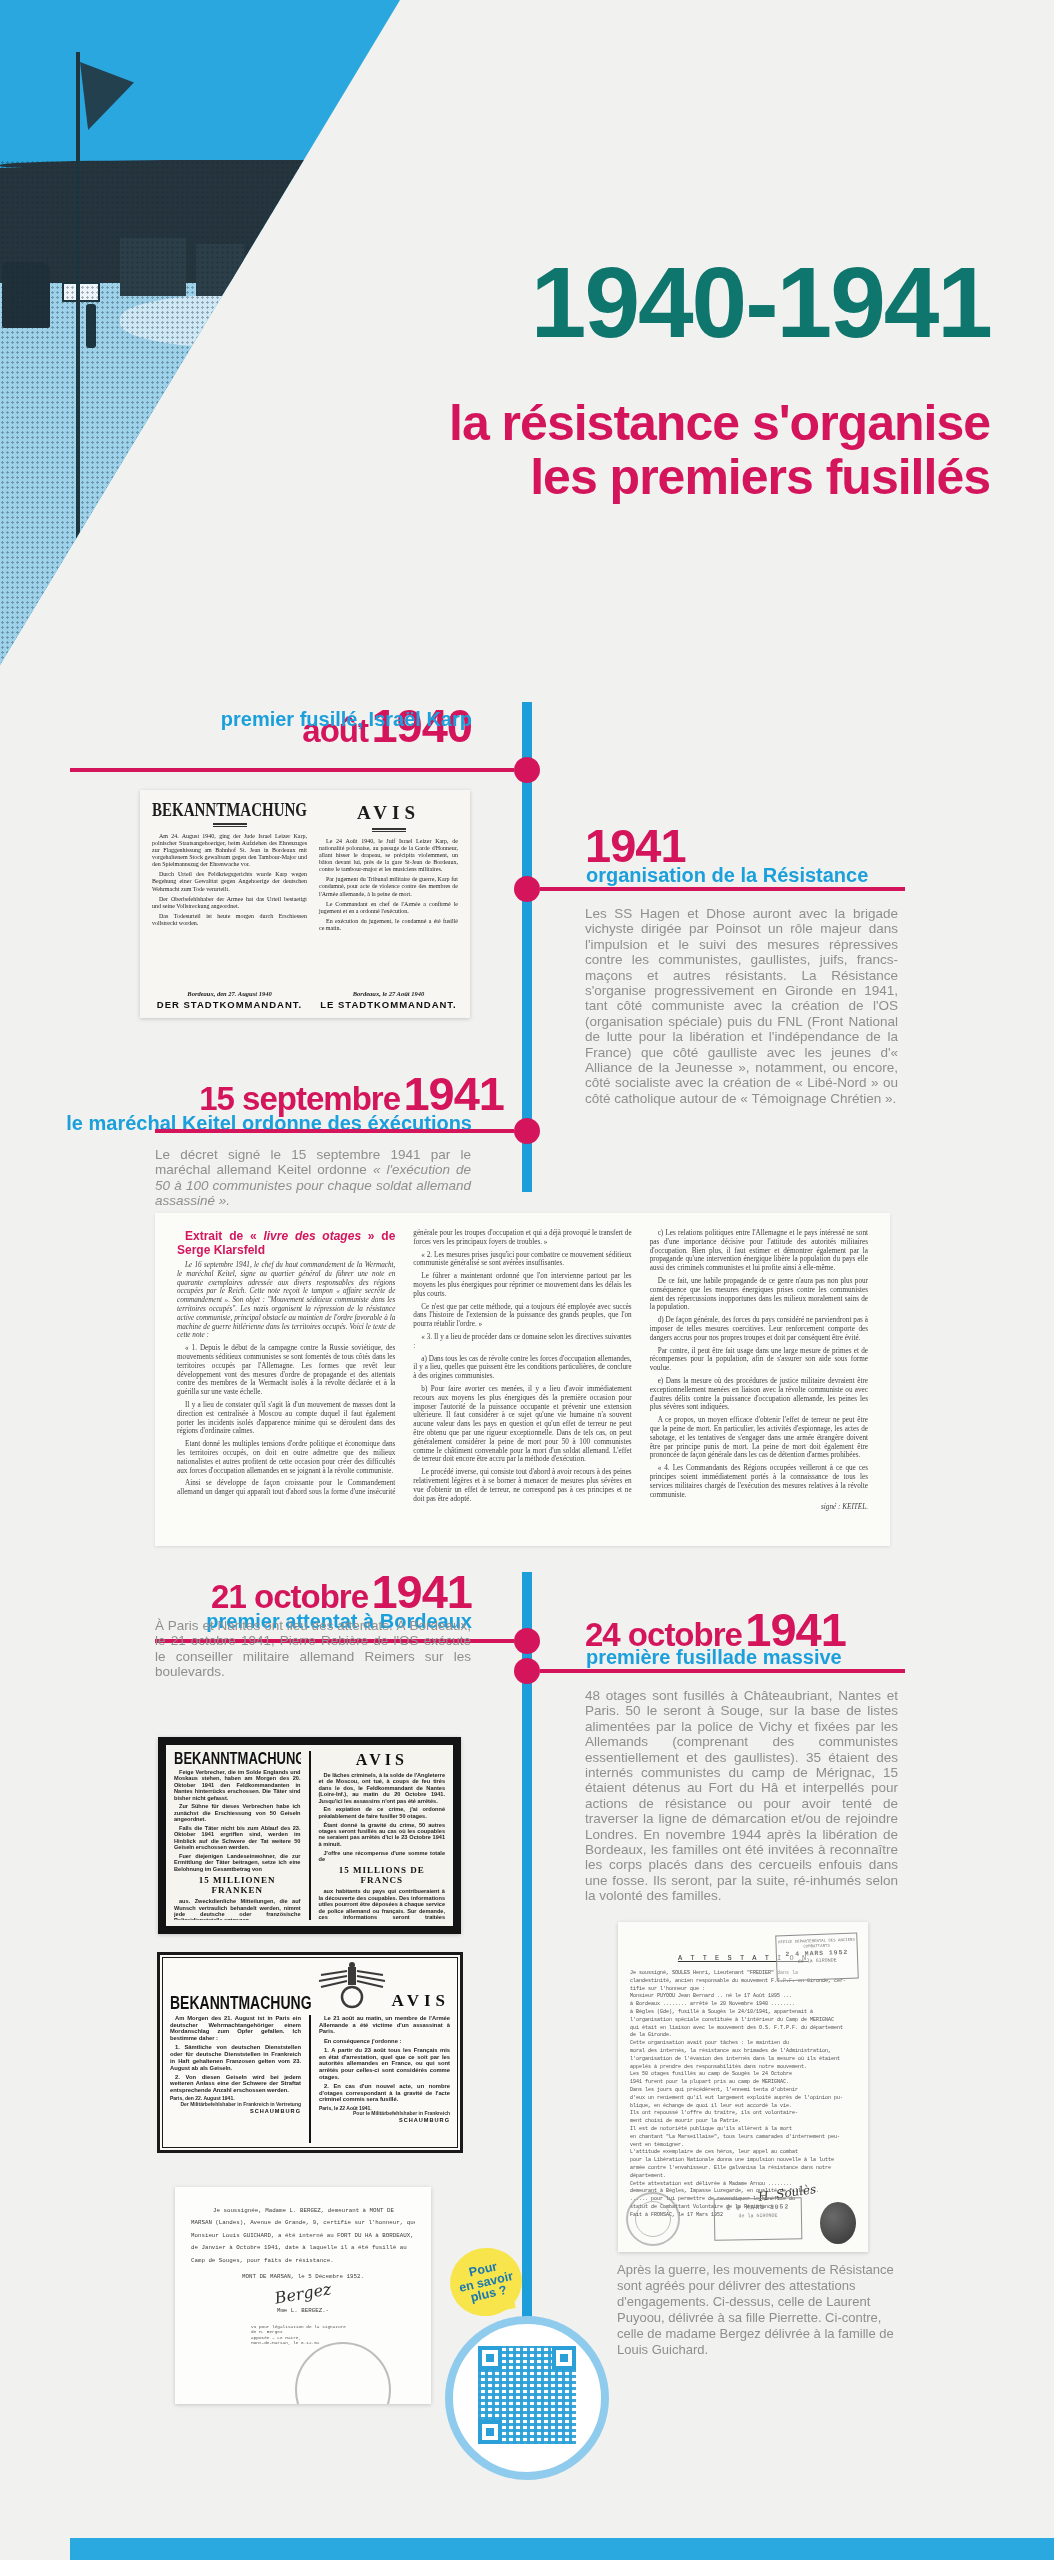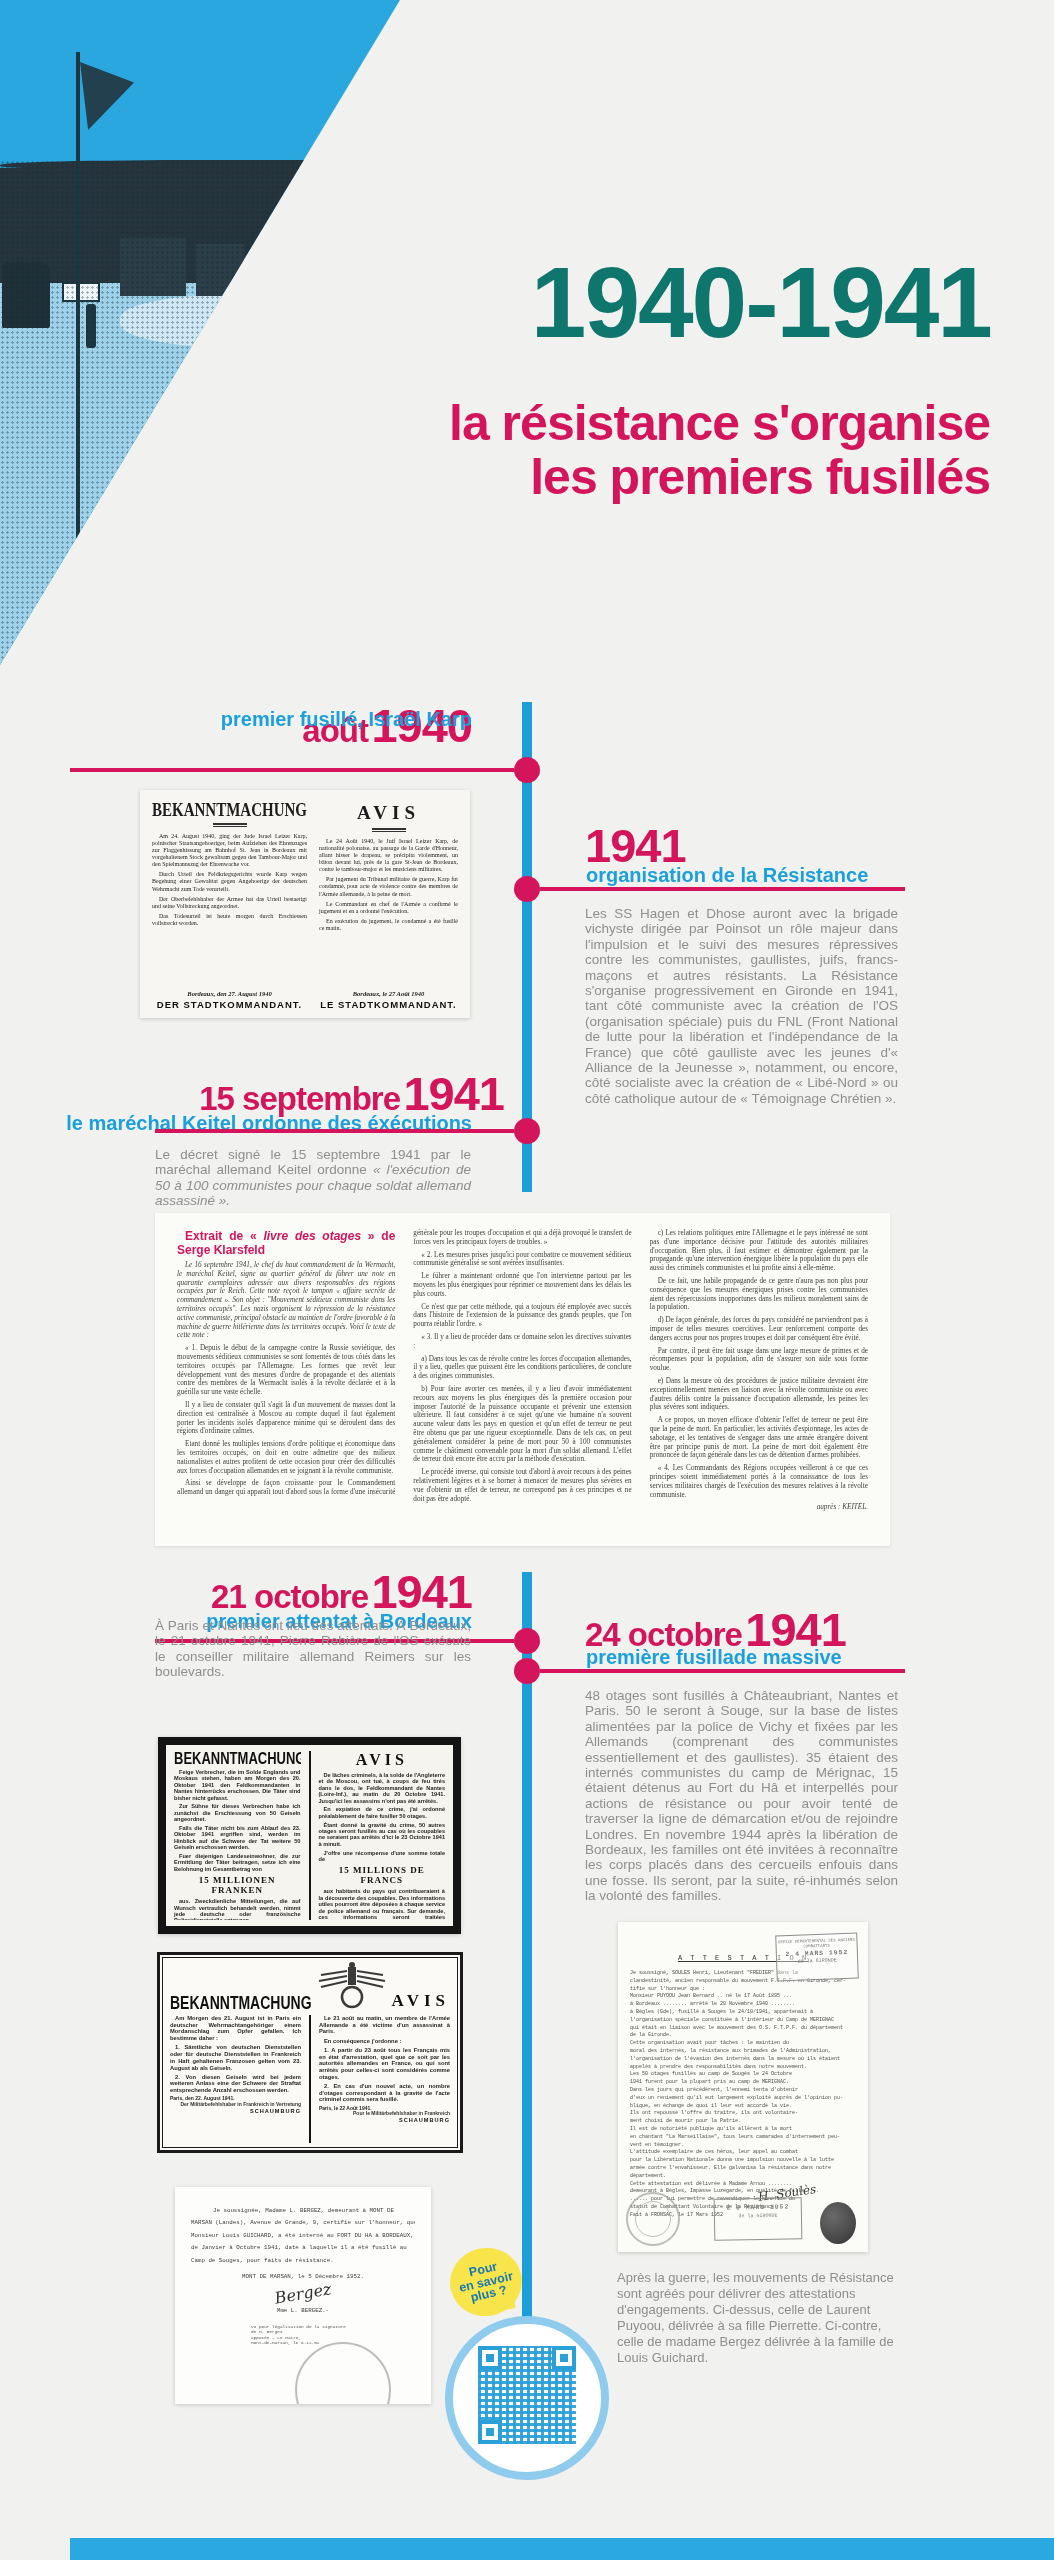--- a/index.html
+++ b/index.html
@@ -44,21 +44,21 @@
   .rule{position:absolute;height:4px;background:#d4155c;}
 
   
   .ev-head{position:absolute;white-space:nowrap;color:#d4155c;font-weight:bold;letter-spacing:-1px;}
   .ev-head .d-small{font-size:33px;}
   .ev-head .d-big{font-size:47px;}
   .ev-right{text-align:right;}
   .ev-sub{position:absolute;color:#1ba0dc;font-weight:bold;font-size:20px;white-space:nowrap;}
   .body-text{position:absolute;font-size:13.5px;line-height:15.4px;color:#8f8f8f;text-align:justify;}
   .body-text .q{font-style:italic;}
-  .caption-text{position:absolute;font-size:13px;line-height:16px;color:#8f8f8f;margin-top:8px;}
+  .caption-text{position:absolute;font-size:13px;line-height:16px;color:#8f8f8f;}
 
   
   .scan{position:absolute;box-shadow:0 1px 4px rgba(0,0,0,.18);overflow:hidden;}
 
   
   #poster-karp{left:140px;top:790px;width:330px;height:228px;background:#f7f6f2;
     display:flex;gap:12px;padding:12px 12px 8px;}
   .p1col{flex:1;display:flex;flex-direction:column;}
   .p1head-de{font-weight:bold;font-size:15px;letter-spacing:0;text-align:center;color:#1c1c1c;
     font-family:"Liberation Serif",serif;transform:scaleY(1.25);}
@@ -271,21 +271,21 @@
           <p>a) Dans tous les cas de révolte contre les forces d'occupation allemandes, il y a lieu, quelles que puissent être les conditions particulières, de conclure à des origines communistes.</p>
           <p>b) Pour faire avorter ces menées, il y a lieu d'avoir immédiatement recours aux moyens les plus énergiques dès la première occasion pour imposer l'autorité de la puissance occupante et prévenir une extension ultérieure. Il faut considérer à ce sujet qu'une vie humaine n'a souvent aucune valeur dans les pays en question et qu'un effet de terreur ne peut être obtenu que par une rigueur exceptionnelle. Dans de tels cas, on peut généralement considérer la peine de mort pour 50 à 100 communistes comme le châtiment convenable pour la mort d'un soldat allemand. L'effet de terreur doit encore être accru par la méthode d'exécution.</p>
           <p>Le procédé inverse, qui consiste tout d'abord à avoir recours à des peines relativement légères et à se borner à menacer de mesures plus sévères en vue d'obtenir un effet de terreur, ne correspond pas à ces principes et ne doit pas être adopté.</p>
           <p>c) Les relations politiques entre l'Allemagne et le pays intéressé ne sont pas d'une importance décisive pour l'attitude des autorités militaires d'occupation. Bien plus, il faut estimer et démontrer également par la propagande qu'une intervention énergique libère la population du pays elle aussi des criminels communistes et lui profite ainsi à elle-même.</p>
           <p>De ce fait, une habile propagande de ce genre n'aura pas non plus pour conséquence que les mesures énergiques prises contre les communistes aient des répercussions inopportunes dans les milieux moralement sains de la population.</p>
           <p>d) De façon générale, des forces du pays considéré ne parviendront pas à imposer de telles mesures coercitives. Leur renforcement comporte des dangers accrus pour nos propres troupes et doit par conséquent être évité.</p>
           <p>Par contre, il peut être fait usage dans une large mesure de primes et de récompenses pour la population, afin de s'assurer son aide sous forme voulue.</p>
           <p>e) Dans la mesure où des procédures de justice militaire devraient être exceptionnellement menées en liaison avec la révolte communiste ou avec d'autres délits contre la puissance d'occupation allemande, les peines les plus sévères sont indiquées.</p>
           <p>A ce propos, un moyen efficace d'obtenir l'effet de terreur ne peut être que la peine de mort. En particulier, les activités d'espionnage, les actes de sabotage, et les tentatives de s'engager dans une armée étrangère doivent être par principe punis de mort. La peine de mort doit également être prononcée de façon générale dans les cas de détention d'armes prohibées.</p>
           <p>« 4. Les Commandants des Régions occupées veilleront à ce que ces principes soient immédiatement portés à la connaissance de tous les services militaires chargés de l'exécution des mesures relatives à la révolte communiste.</p>
-          <p>auprès : KEITEL.</p>
+          <p>signé : KEITEL.</p>
         </div>
     </div>
   </div>
 
   <div class="ev-head ev-right" style="right:582px;top:1564px;">
     <span class="d-small">21 octobre</span>
     <span class="d-big">1941</span>
   </div>
   <div class="ev-sub" style="right:582px;top:1610px;">premier attentat à Bordeaux</div>
   <div class="rule" style="left:155px;top:1639px;width:359px;"></div>

